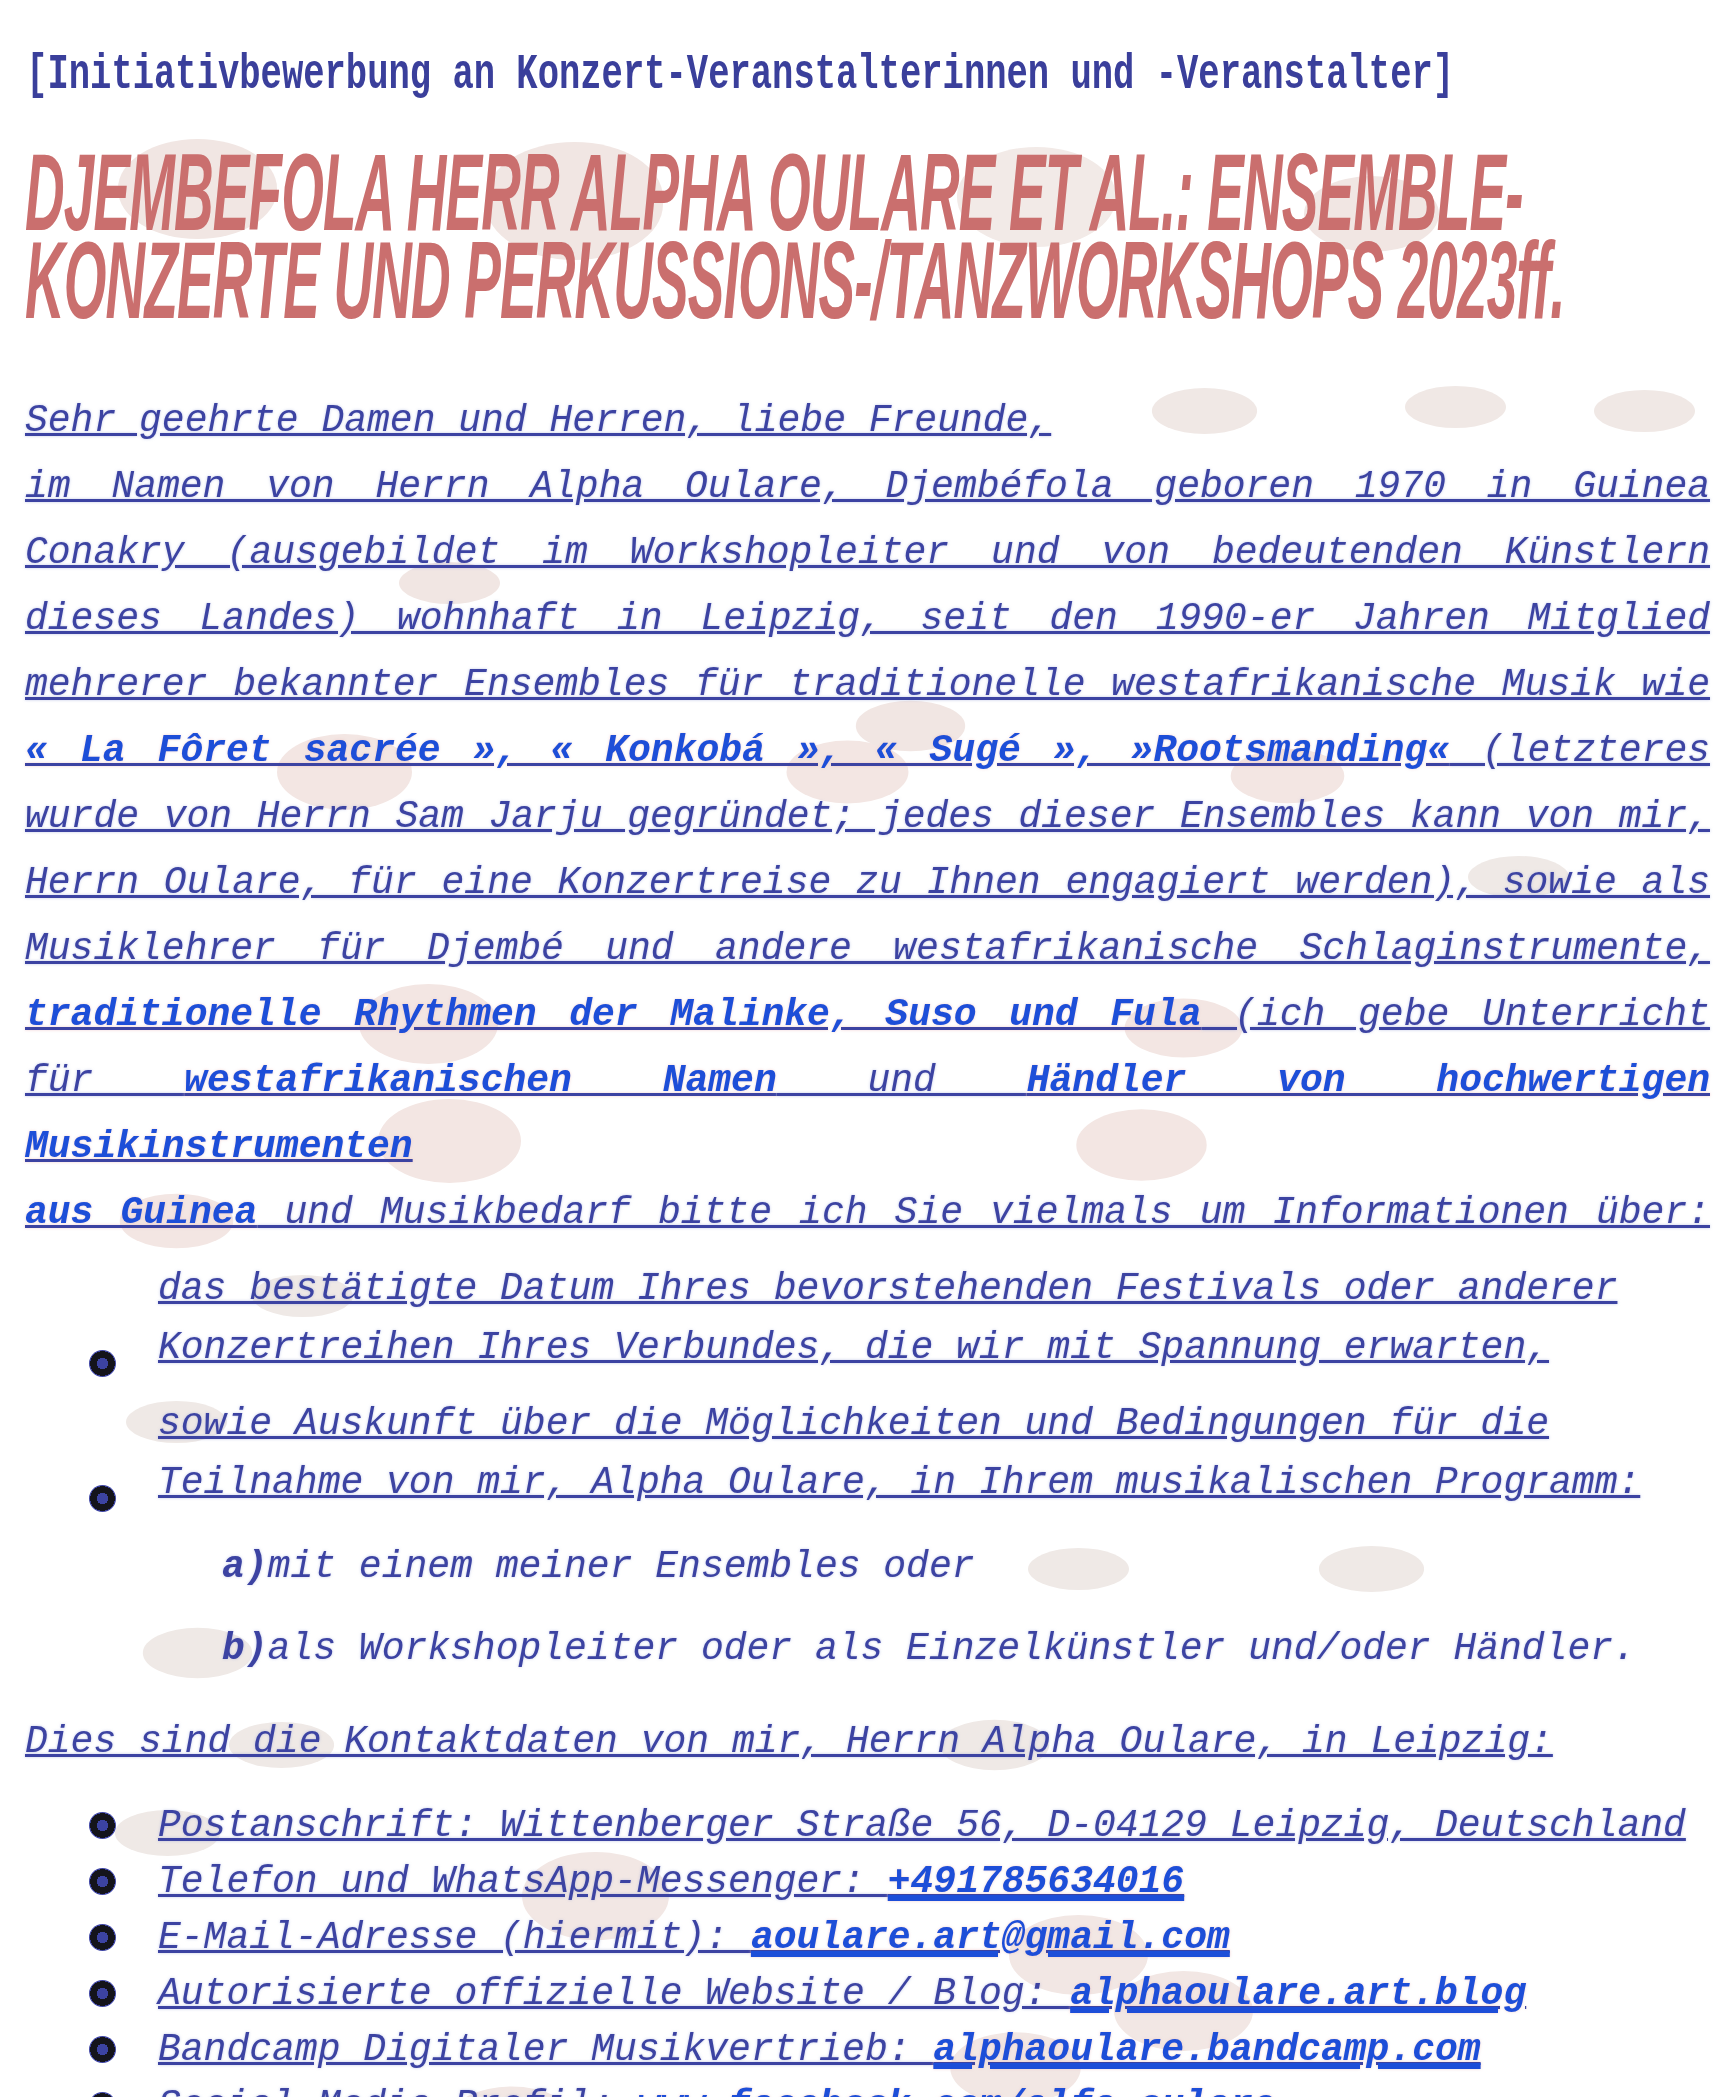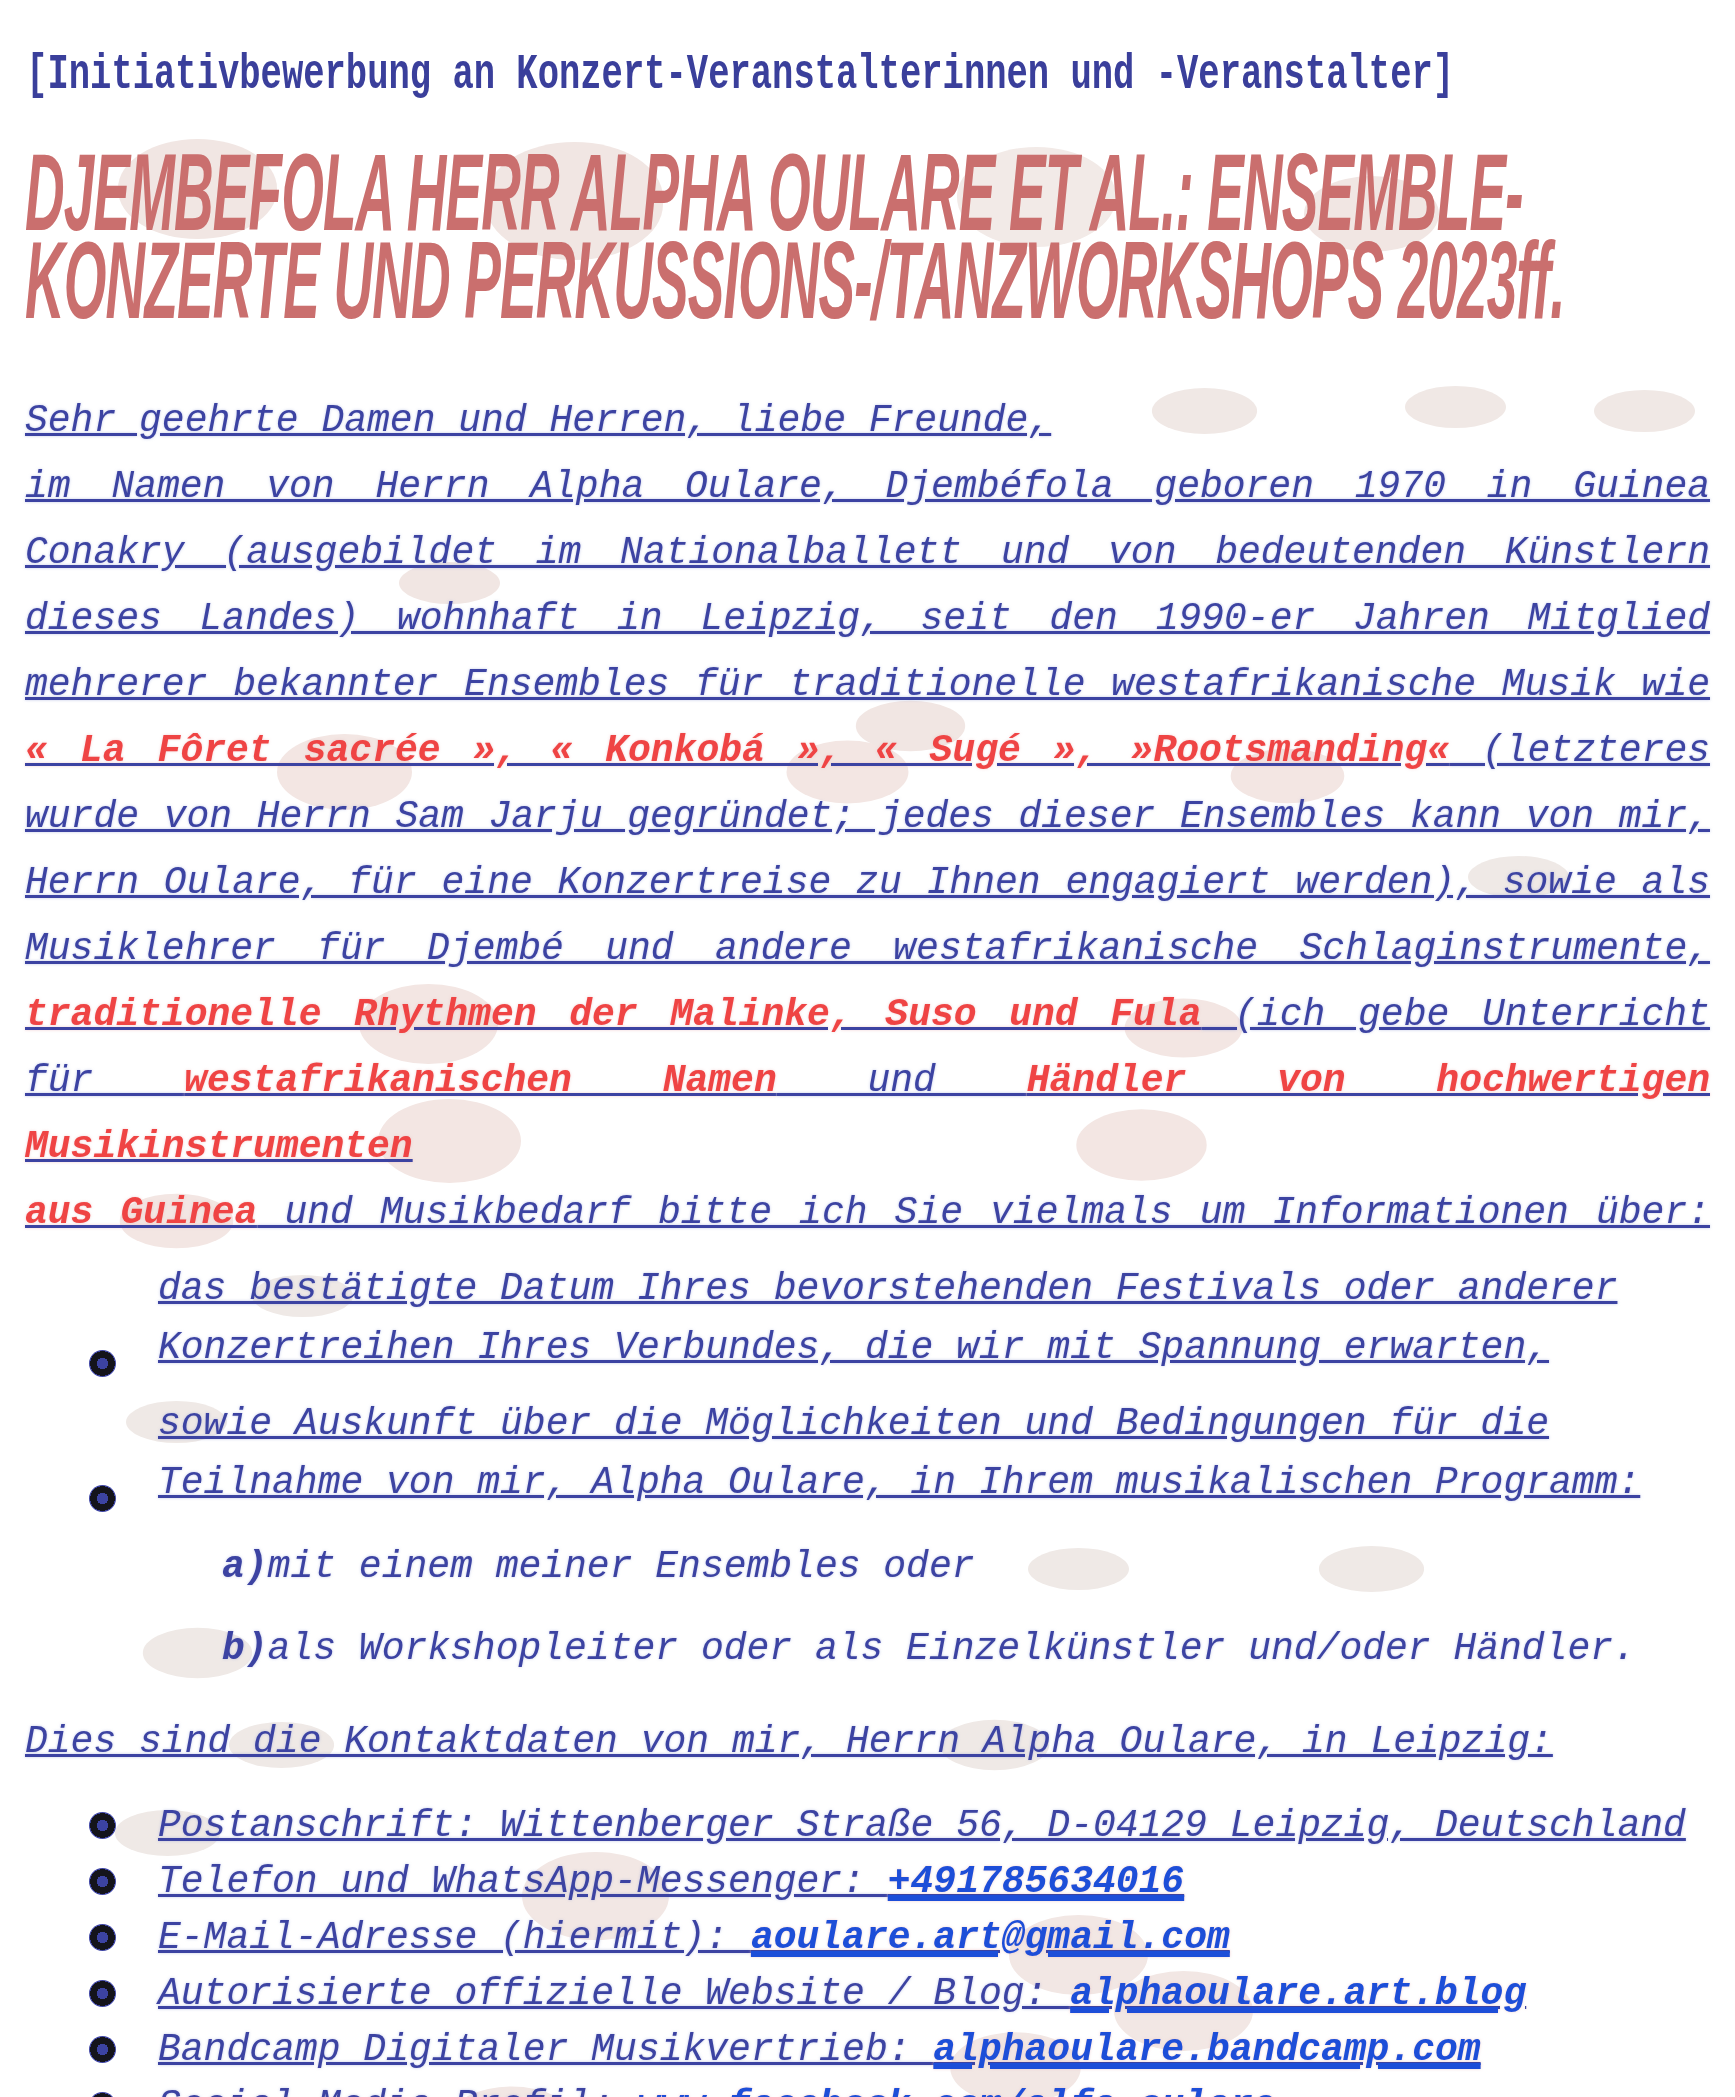--- a/index.html
+++ b/index.html
@@ -38,21 +38,21 @@
 
   
   .line{font-family:"Liberation Mono",monospace;font-style:italic;font-weight:normal;
     font-size:38px;line-height:66px;color:#3c43a2;
     text-align:justify;text-align-last:justify;
     text-shadow:0 0 2.9px rgba(148,158,214,.55);text-decoration:underline;}
   .line.nojust{text-align-last:left;}
   .lh140{line-height:59px;}
   .lh133{line-height:56px;}
 
-  .r{color:#ef4444;font-weight:bold;text-shadow:0 0 2.9px rgba(233,185,188,.65);}
+  .r{color:#1d4ed8;font-weight:bold;text-shadow:0 0 2.9px rgba(233,185,188,.65);}
   .l{color:#1d4ed8;font-weight:bold;text-shadow:0 0 2.9px rgba(233,185,188,.65);
      text-decoration:underline;text-decoration-thickness:5.5px;text-underline-offset:3.4px;cursor:pointer;}
 
   .para1{margin-top:50px;}
   .reqlist{margin-top:12.6px;}
   .bitem{display:flex;align-items:flex-end;}
   .bitem + .bitem{margin-top:17px;}
   .bullet{flex:none;width:27px;height:27px;border-radius:50%;margin:16px 0 0 64px;
     background:radial-gradient(circle,#3c43a2 0 30%,#14141b 30% 64%,#3c43a2 64% 100%);}
   .btext{flex:1;margin-left:42px;}
@@ -83,21 +83,21 @@
   </svg>
 
   <svg class="titleSvg" width="1569" height="189" viewBox="0 0 3740 450">
     <text x="0" y="192" textLength="3570" lengthAdjust="spacingAndGlyphs">DJEMBÉFOLA HERR ALPHA OULARE ET AL.: ENSEMBLE-</text>
     <text x="0" y="402" textLength="3670" lengthAdjust="spacingAndGlyphs">KONZERTE UND PERKUSSIONS-/TANZWORKSHOPS 2023ff.</text>
   </svg>
 
   <section class="para1">
       <div class="line nojust"><span class="b">Sehr geehrte Damen und Herren, liebe Freunde,</span></div>
       <div class="line"><span class="b">im Namen von Herrn Alpha Oulare, Djembéfola geboren 1970 in Guinea</span></div>
-      <div class="line"><span class="b">Conakry (ausgebildet im Nationalballett und von bedeutenden Künstlern</span></div>
+      <div class="line"><span class="b">Conakry (ausgebildet im Workshopleiter und von bedeutenden Künstlern</span></div>
       <div class="line"><span class="b">dieses Landes) wohnhaft in Leipzig, seit den 1990-er Jahren Mitglied</span></div>
       <div class="line"><span class="b">mehrerer bekannter Ensembles für traditionelle westafrikanische Musik wie</span></div>
       <div class="line"><span class="r">« La Fôret sacrée », « Konkobá », « Sugé », »Rootsmanding«</span><span class="b"> (letzteres</span></div>
       <div class="line"><span class="b">wurde von Herrn Sam Jarju gegründet; jedes dieser Ensembles kann von mir,</span></div>
       <div class="line"><span class="b">Herrn Oulare, für eine Konzertreise zu Ihnen engagiert werden), sowie als</span></div>
       <div class="line"><span class="b">Musiklehrer für Djembé und andere westafrikanische Schlaginstrumente,</span></div>
       <div class="line"><span class="r">traditionelle Rhythmen der Malinke, Suso und Fula</span><span class="b"> (ich gebe Unterricht</span></div>
       <div class="line"><span class="b">für </span><span class="r">westafrikanischen Namen</span><span class="b"> und </span><span class="r">Händler von hochwertigen Musikinstrumenten</span></div>
       <div class="line"><span class="r">aus Guinea</span><span class="b"> und Musikbedarf bitte ich Sie vielmals um Informationen über:</span></div>
     </section>

